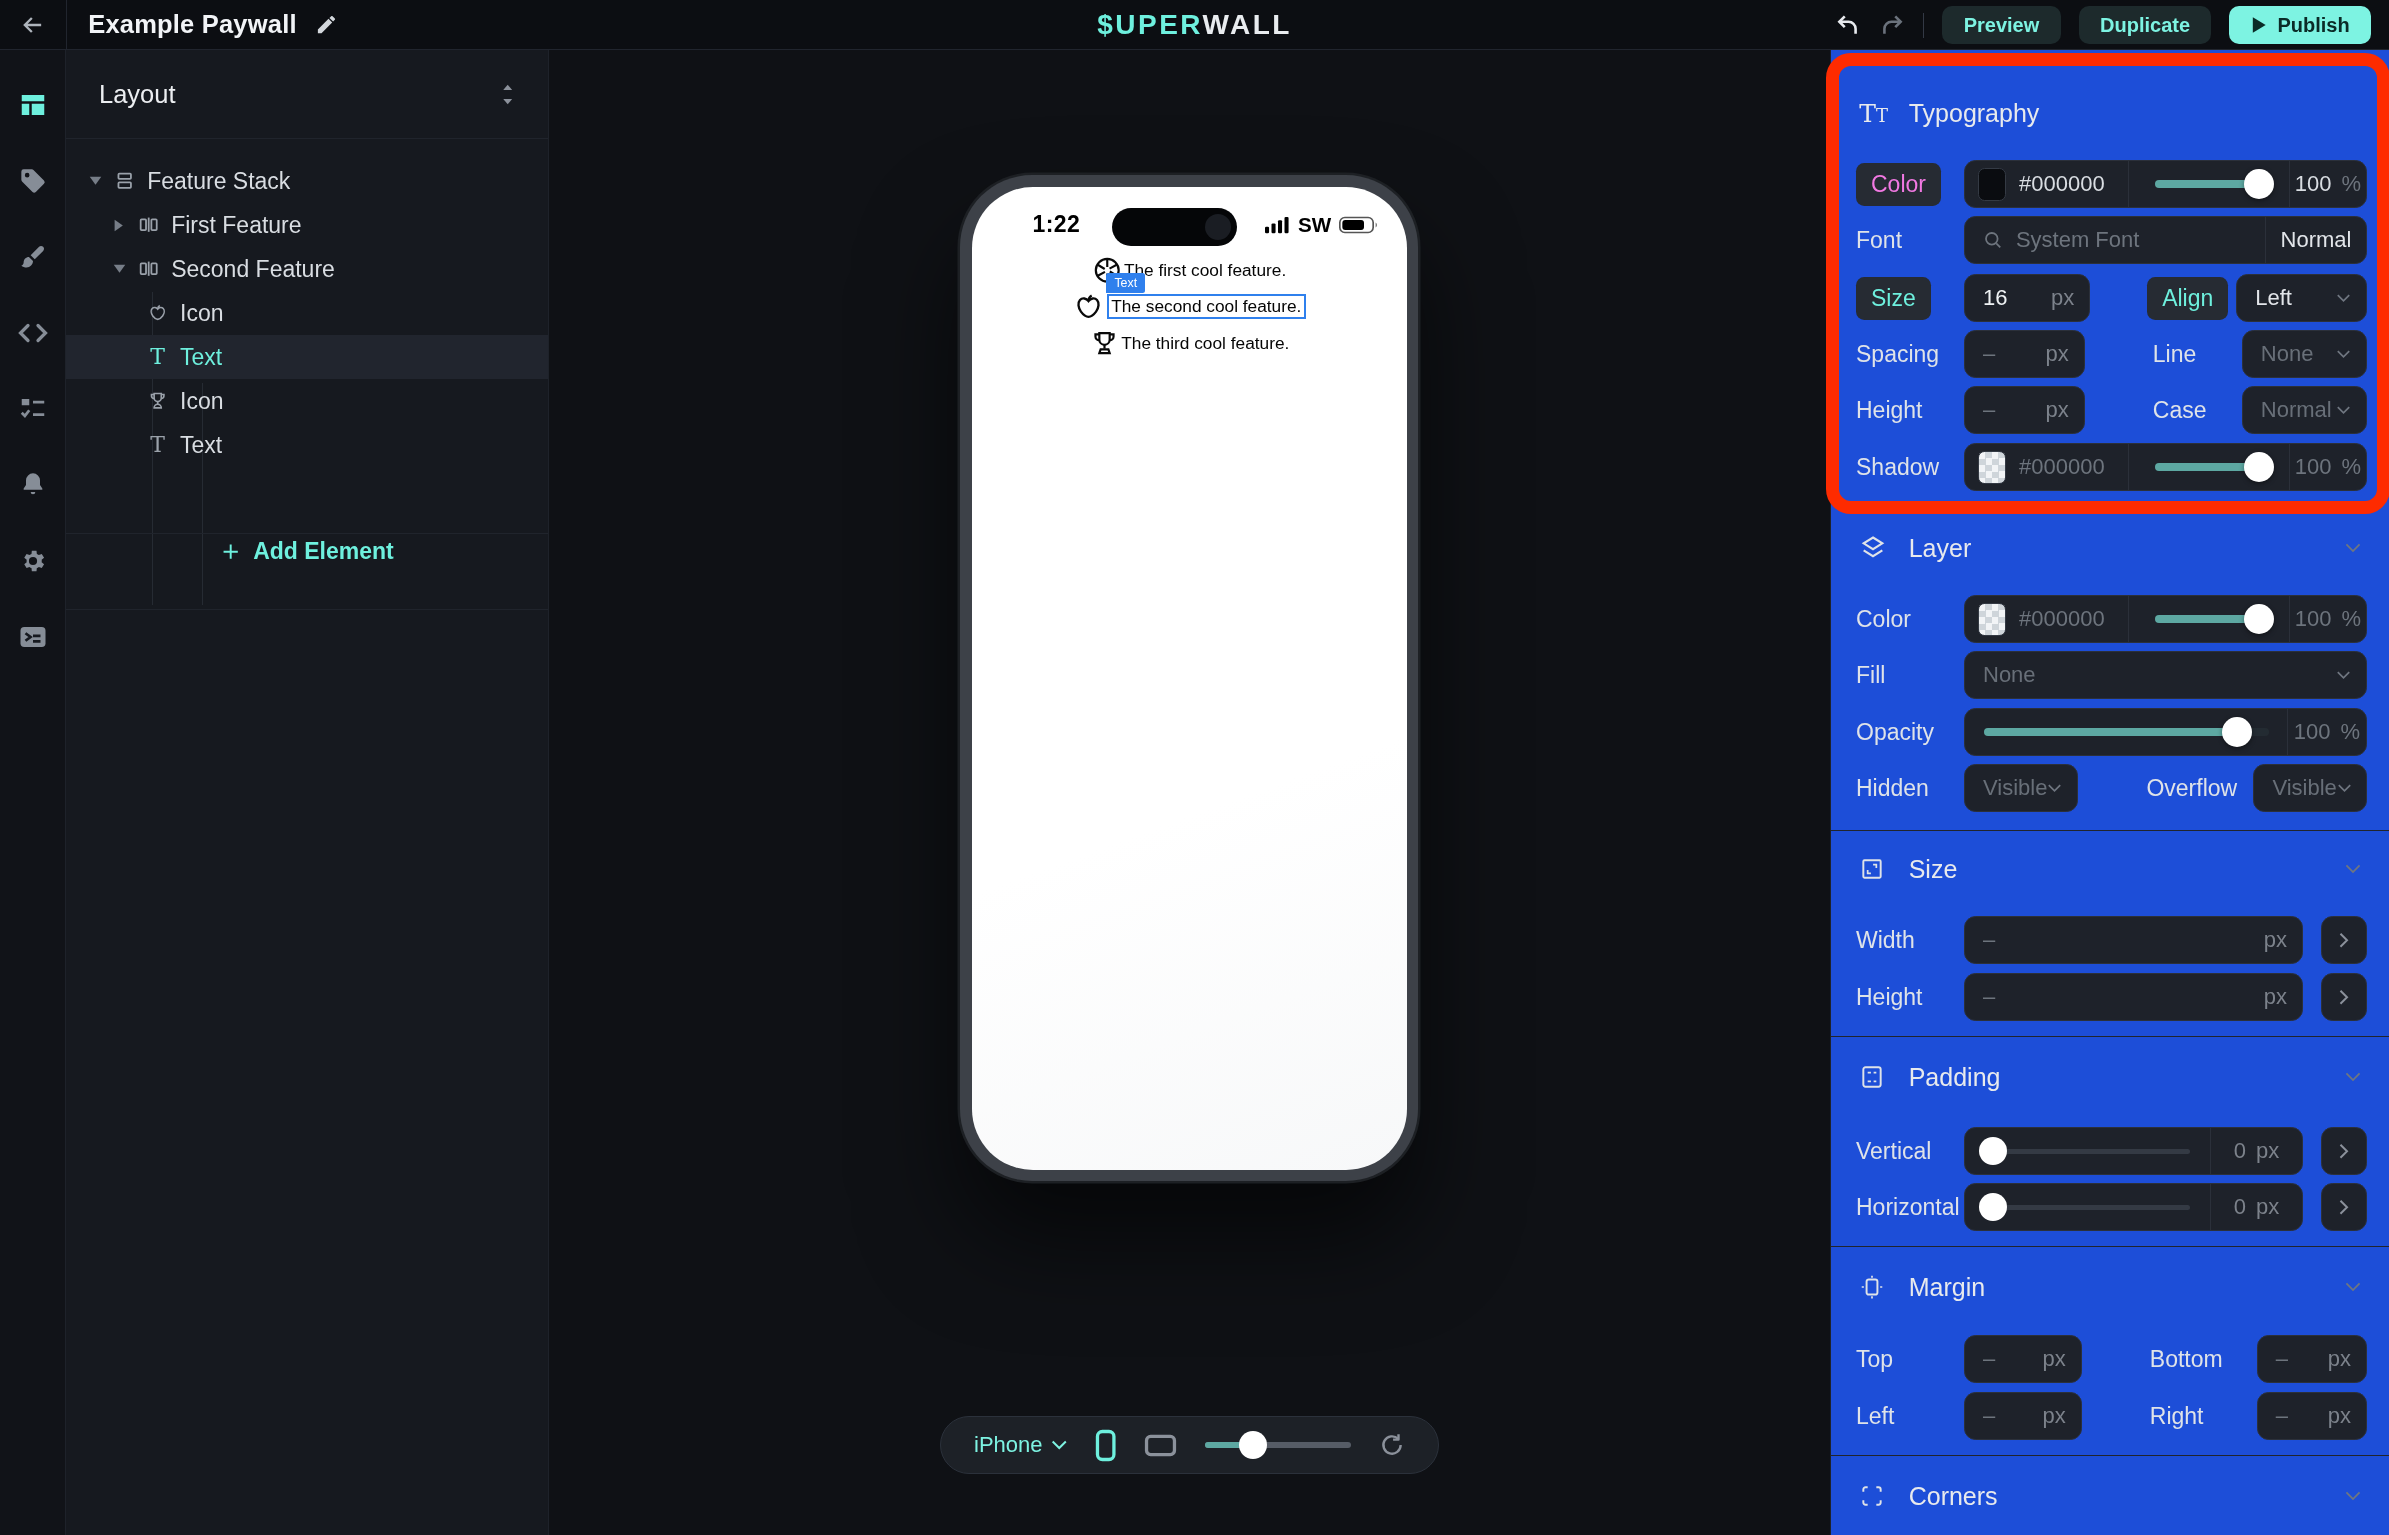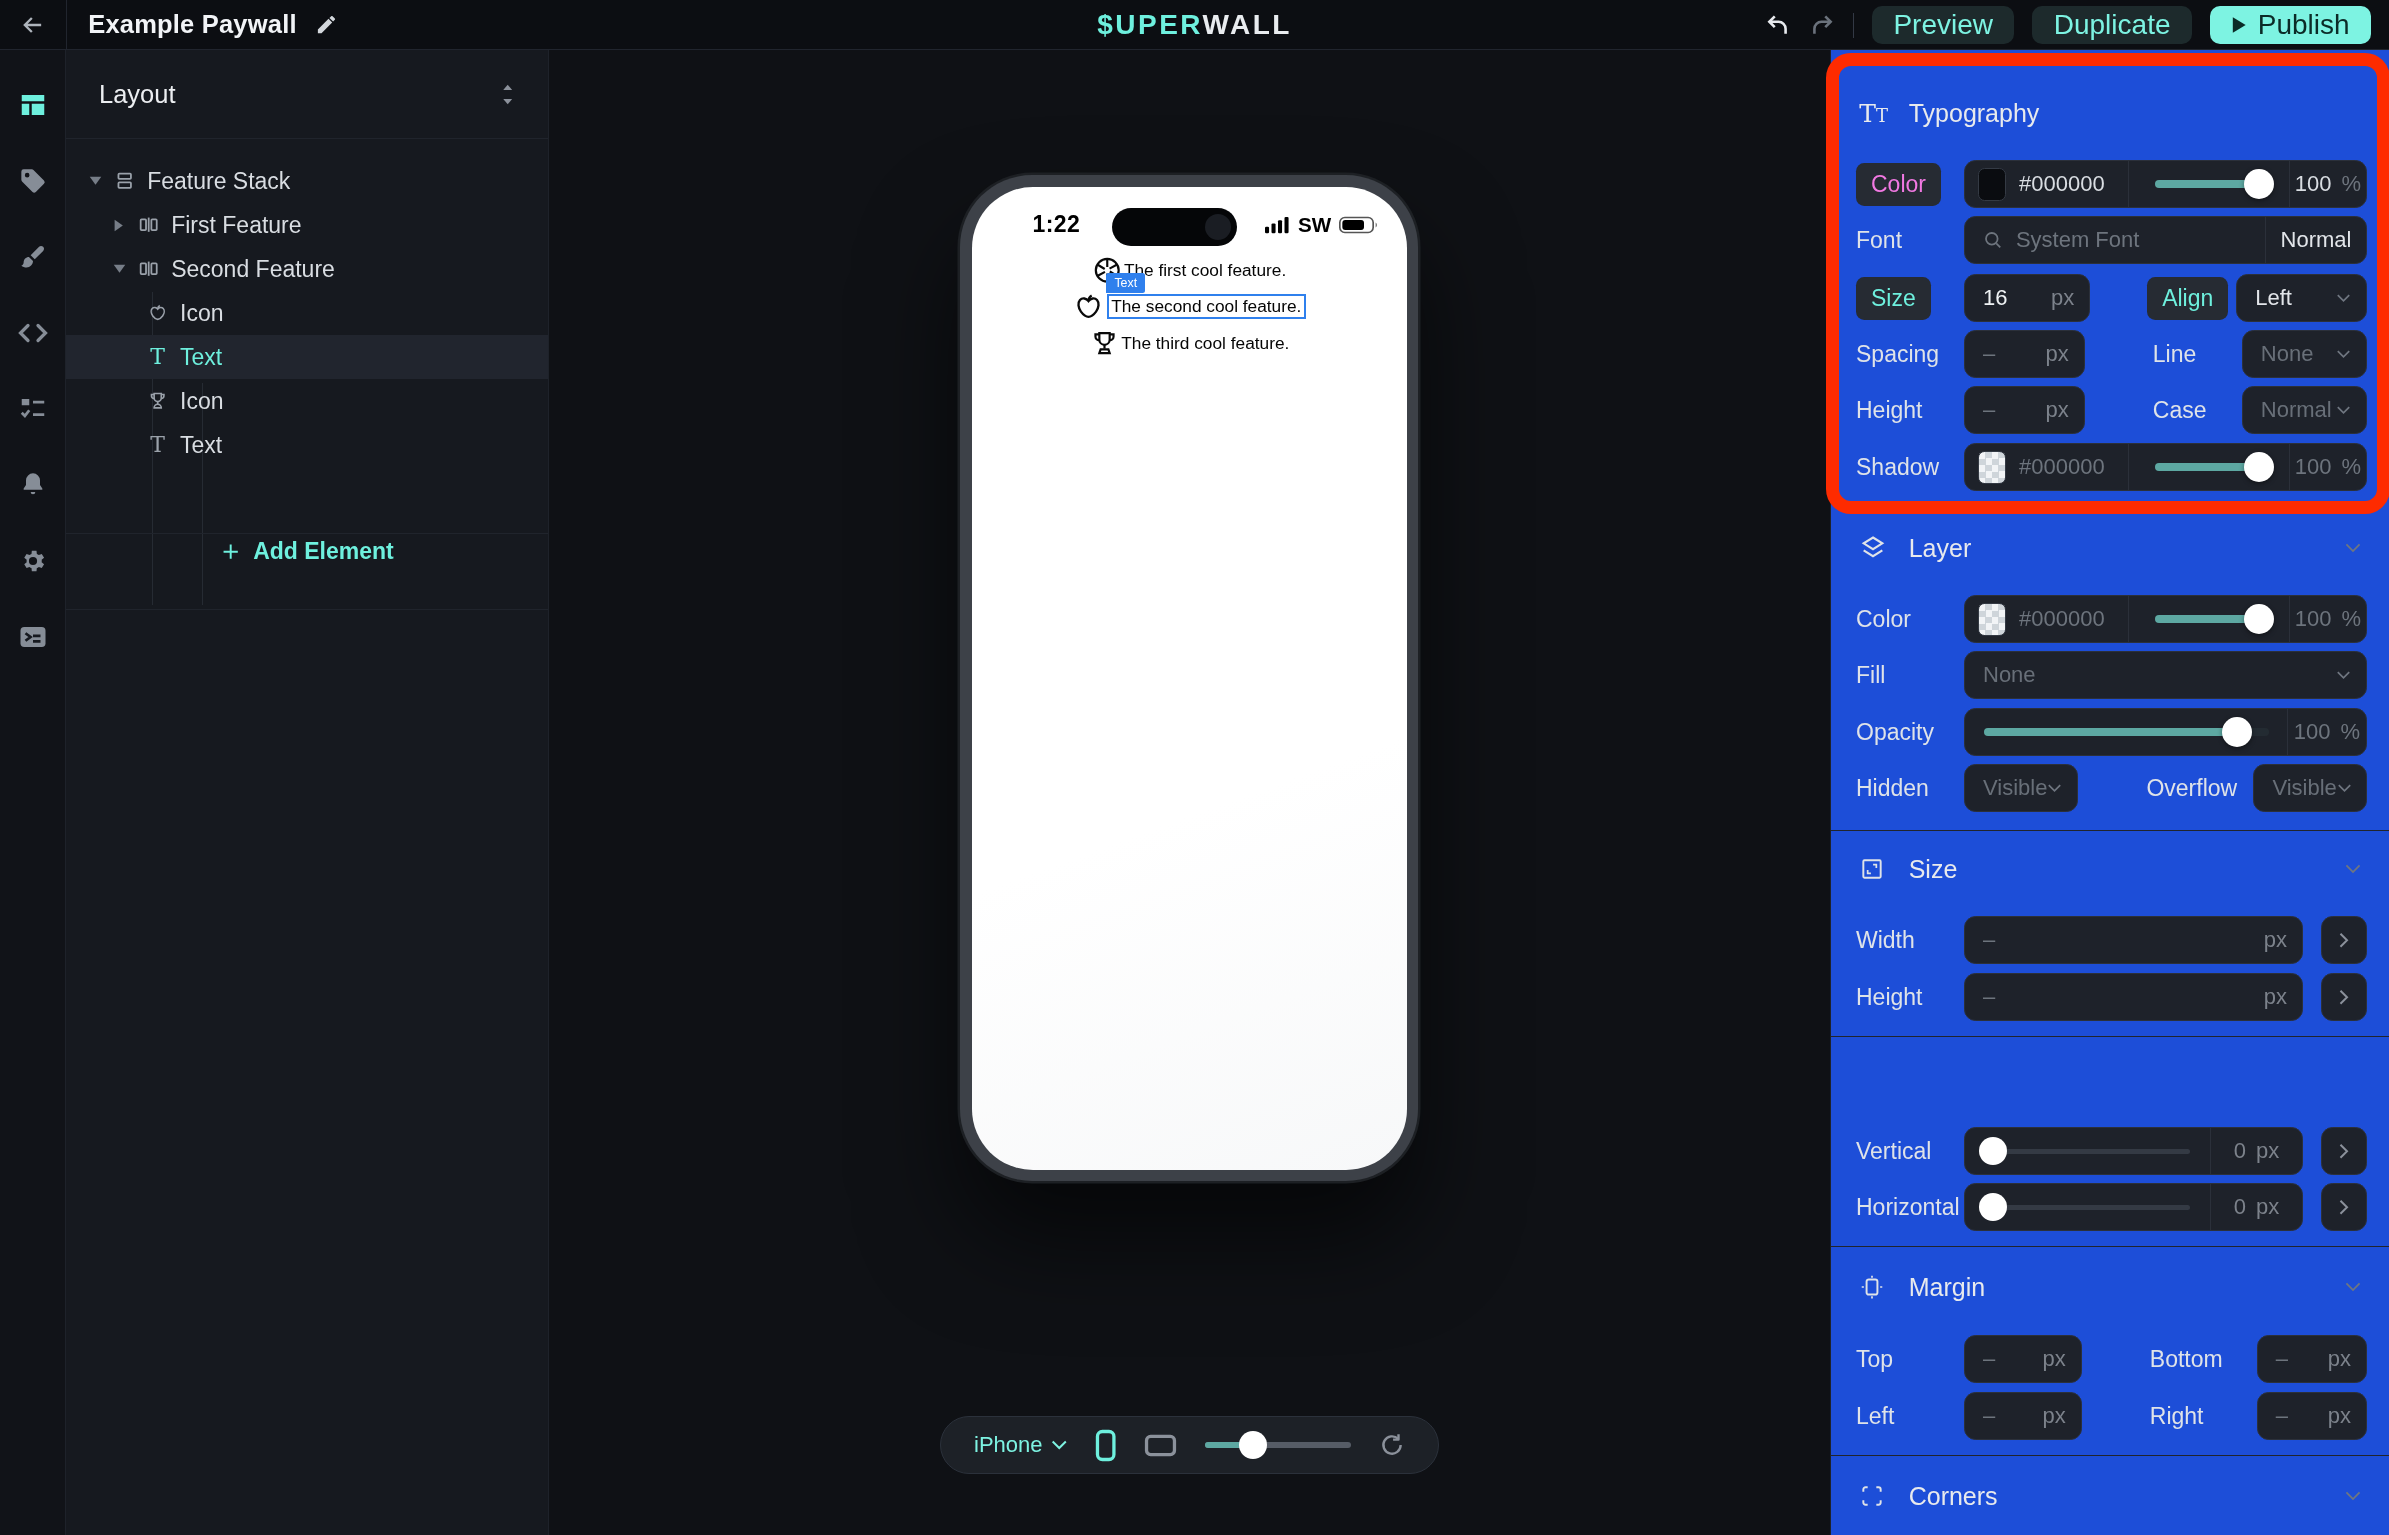--- a/index.html
+++ b/index.html
@@ -13,21 +13,21 @@
   .back-btn { width:66px; display:flex; justify-content:center; color:#aeb4bc; }
   .tb-divider { width:0.8px; height:50px; background:#21252e; }
   .tb-title { font-size:25.5px; font-weight:700; color:#f2f4f7; margin-left:21.4px; letter-spacing:0.2px; }
   .pencil { margin-left:18px; color:#d3d7dc; }
   .logo { position:absolute; left:50%; top:50%; transform:translate(-50%,-50%); font-size:28px; font-weight:800; letter-spacing:2.5px; color:#e9ecef; }
   .logo .cy { color:#6ef0de; }
   .tb-right { position:absolute; right:18px; top:0; height:50px; display:flex; align-items:center; gap:18px; }
   .hist-icon { color:#e8eaee; }
   .hist-icon.dim { color:#6b727c; }
   .tb-sep { width:0.8px; height:25px; background:#333945; }
-  .btn { height:38px; border-radius:10px; display:flex; align-items:center; padding:0 21.4px; font-size:28px; font-weight:400; cursor:pointer; }
+  .btn { height:38px; border-radius:10px; display:flex; align-items:center; padding:0 21.4px; font-size:20px; font-weight:700; cursor:pointer; }
   .btn.ghost { background:#1d2a2c; color:#7df3e2; }
   .btn.primary { background:#7df3e2; color:#0b2b27; gap:10px; }
 
   
   .rail { position:absolute; left:0; top:50px; width:66px; bottom:0; background:#111318; border-right:0.8px solid #1e222a; display:flex; flex-direction:column; align-items:center; padding-top:40px; gap:46px; z-index:20; }
   .rail-item { width:30px; height:30px; color:#868d97; display:flex; align-items:center; justify-content:center; }
   .rail-item.active { color:#6ef0de; }
 
   
   .sidebar { position:absolute; left:66px; top:50px; width:483px; bottom:0; background:#16191f; border-right:0.8px solid #1e222a; z-index:10; }
@@ -647,20 +647,34 @@
     </div>
     <div class="sqbtn">
         <svg width="11.5" height="16.5" viewBox="0 0 14 20" fill="none" stroke="currentColor" stroke-width="2.4">
           <path d="M3 2l8 8-8 8"></path>
         </svg>
       </div>
   </div>
 
   <div class="idiv" style="top:986px"></div>
 
+  <div class="ihead" style="top:1004px">
+    <div class="hicon">
+        <svg width="26" height="26" viewBox="0 0 24 24" fill="none" stroke="currentColor" stroke-width="1.8">
+          <rect x="4" y="3" width="16" height="18" rx="2"></rect>
+          <path d="M8 8h8M8 16h8" stroke-dasharray="3 2.5" stroke-width="1.5"></path>
+        </svg>
+      </div>
+    <div class="htitle">Padding</div>
+    <span class="hchev">
+        <svg width="18" height="11.5" viewBox="0 0 20 14" fill="none" stroke="currentColor" stroke-width="2.2">
+          <path d="M2 3l8 8 8-8"></path>
+        </svg>
+      </span>
+  </div>
 
   <div class="irow" style="top:1077px">
     <span class="lbl">Vertical</span>
     <div class="group padgroup">
       <div class="seg" style="flex:1">
         <div class="padslider">
             <div class="knob"></div>
           </div>
       </div>
       <div class="seg valseg">

